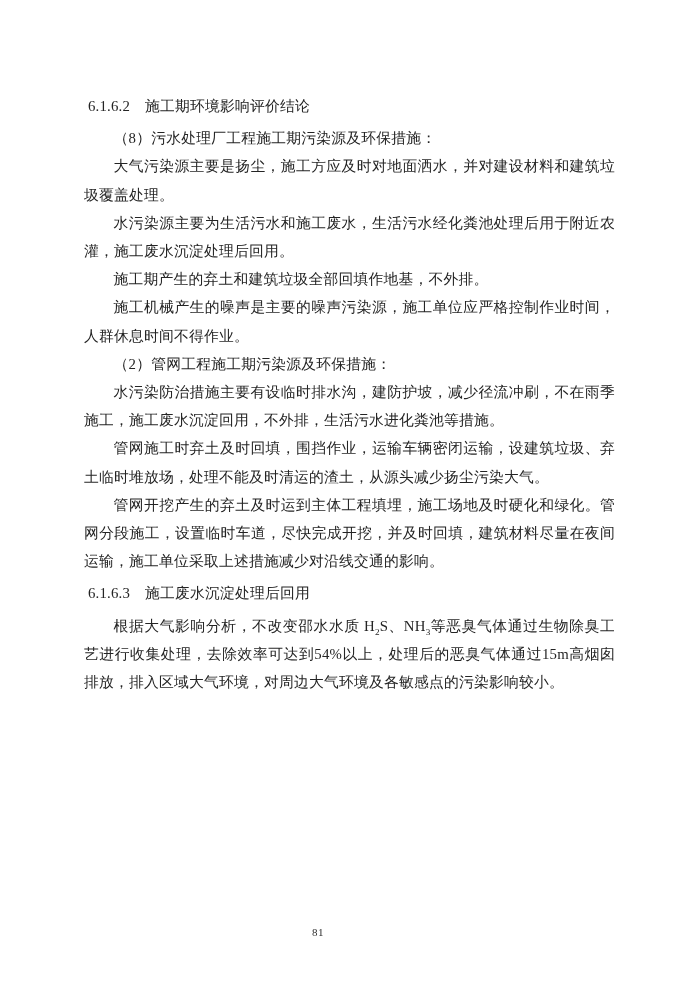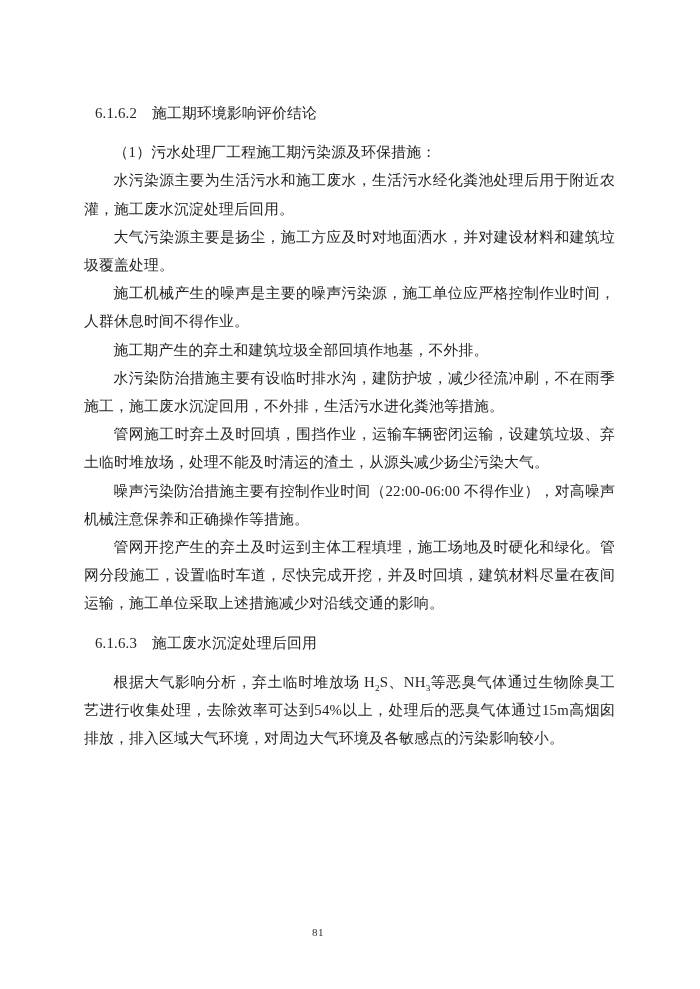--- a/index.html
+++ b/index.html
@@ -26,21 +26,21 @@
     left: 84px;
     top: 88px;
     width: 531px;
     font-size: 14.8px;
     line-height: 28.2px;
     text-align: justify;
     color: #242424;
     letter-spacing: 0.2px;
   }
   .block-heading {
-    margin: 11px;
+    margin: 4px;
     padding: 0;
     font-size: inherit;
     font-weight: normal;
     text-indent: 0;
     text-align: left;
   }
   .block-para {
     margin: 0;
     padding: 0;
     text-indent: 2em;
@@ -65,26 +65,26 @@
     color: #2e2e2e;
     letter-spacing: 0.5px;
   }
 </style>
 </head>
 <body>
 
 <div class="page">
   <div class="doc">
       <h3 class="block-heading"><span>6.1.6.2　施工期环境影响评价结论</span></h3>
-      <p class="block-para"><span>（1）污水处理厂工程施工期污染源及环保措施：</span></p>
+      <p class="block-para"><span>（8）污水处理厂工程施工期污染源及环保措施：</span></p>
+      <p class="block-para"><span>大气污染源主要是扬尘，施工方应及时对地面洒水，并对建设材料和建筑垃圾覆盖处理。</span></p>
       <p class="block-para"><span>水污染源主要为生活污水和施工废水，生活污水经化粪池处理后用于附近农灌，施工废水沉淀处理后回用。</span></p>
-      <p class="block-para"><span>大气污染源主要是扬尘，施工方应及时对地面洒水，并对建设材料和建筑垃圾覆盖处理。</span></p>
+      <p class="block-para"><span>施工期产生的弃土和建筑垃圾全部回填作地基，不外排。</span></p>
       <p class="block-para"><span>施工机械产生的噪声是主要的噪声污染源，施工单位应严格控制作业时间，人群休息时间不得作业。</span></p>
-      <p class="block-para"><span>施工期产生的弃土和建筑垃圾全部回填作地基，不外排。</span></p>
+      <p class="block-para"><span>（2）管网工程施工期污染源及环保措施：</span></p>
       <p class="block-para"><span>水污染防治措施主要有设临时排水沟，建防护坡，减少径流冲刷，不在雨季施工，施工废水沉淀回用，不外排，生活污水进化粪池等措施。</span></p>
       <p class="block-para"><span>管网施工时弃土及时回填，围挡作业，运输车辆密闭运输，设建筑垃圾、弃土临时堆放场，处理不能及时清运的渣土，从源头减少扬尘污染大气。</span></p>
-      <p class="block-para"><span>噪声污染防治措施主要有控制作业时间（22:00-06:00 不得作业），对高噪声机械注意保养和正确操作等措施。</span></p>
       <p class="block-para"><span>管网开挖产生的弃土及时运到主体工程填埋，施工场地及时硬化和绿化。管网分段施工，设置临时车道，尽快完成开挖，并及时回填，建筑材料尽量在夜间运输，施工单位采取上述措施减少对沿线交通的影响。</span></p>
       <h3 class="block-heading"><span>6.1.6.3　施工废水沉淀处理后回用</span></h3>
-      <p class="block-para"><span>根据大气影响分析，弃土临时堆放场 H</span><sub>2</sub><span>S、NH</span><sub>3</sub><span>等恶臭气体通过生物除臭工艺进行收集处理，去除效率可达到54%以上，处理后的恶臭气体通过15m高烟囱排放，排入区域大气环境，对周边大气环境及各敏感点的污染影响较小。</span></p>
+      <p class="block-para"><span>根据大气影响分析，不改变邵水水质 H</span><sub>2</sub><span>S、NH</span><sub>3</sub><span>等恶臭气体通过生物除臭工艺进行收集处理，去除效率可达到54%以上，处理后的恶臭气体通过15m高烟囱排放，排入区域大气环境，对周边大气环境及各敏感点的污染影响较小。</span></p>
     </div>
   <div class="footer">81</div>
 </div>
 
 </body></html>

